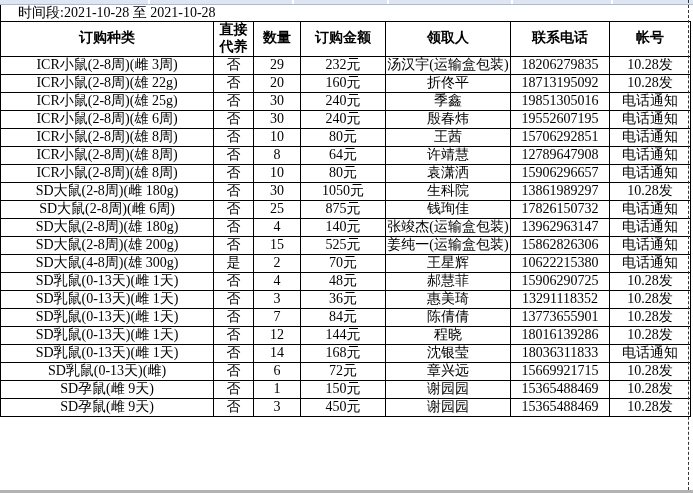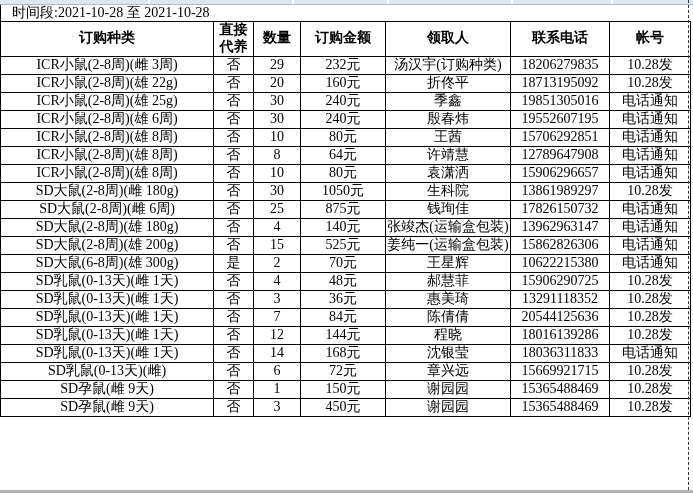--- a/index.html
+++ b/index.html
@@ -15,21 +15,21 @@
     height:4px;
     background:#dfe6f1;
     border-bottom:1px solid #a7bad6;
   }
   .top-strip .strip-div {
     position:absolute; top:0; width:2px; height:4px; background:#ffffff;
   }
   .time-row {
     height:16px; line-height:16px;
     font-size:14px;
-    padding-left:11px;
+    padding-left:17px;
     border-left:1px solid #000;
     white-space:nowrap;
   }
   table.report {
     border-collapse:collapse;
     width:690px;
     table-layout:fixed;
     font-size:14px;
   }
   table.report th, table.report td {
@@ -94,21 +94,21 @@
       <th>联系电话</th>
       <th>帐号</th>
     </tr>
   </thead>
   <tbody>
       <tr>
         <td>ICR小鼠(2-8周)(雌 3周)</td>
         <td>否</td>
         <td>29</td>
         <td>232元</td>
-        <td>汤汉宇(订购种类)</td>
+        <td>汤汉宇(运输盒包装)</td>
         <td>18206279835</td>
         <td>10.28发</td>
       </tr>
       <tr>
         <td>ICR小鼠(2-8周)(雄 22g)</td>
         <td>否</td>
         <td>20</td>
         <td>160元</td>
         <td>折佟平</td>
         <td>18713195092</td>
@@ -189,21 +189,21 @@
       <tr>
         <td>SD大鼠(2-8周)(雄 200g)</td>
         <td>否</td>
         <td>15</td>
         <td>525元</td>
         <td>姜纯一(运输盒包装)</td>
         <td>15862826306</td>
         <td>电话通知</td>
       </tr>
       <tr>
-        <td>SD大鼠(6-8周)(雄 300g)</td>
+        <td>SD大鼠(4-8周)(雄 300g)</td>
         <td>是</td>
         <td>2</td>
         <td>70元</td>
         <td>王星辉</td>
         <td>10622215380</td>
         <td>电话通知</td>
       </tr>
       <tr>
         <td>SD乳鼠(0-13天)(雌 1天)</td>
         <td>否</td>
@@ -221,21 +221,21 @@
         <td>惠美琦</td>
         <td>13291118352</td>
         <td>10.28发</td>
       </tr>
       <tr>
         <td>SD乳鼠(0-13天)(雌 1天)</td>
         <td>否</td>
         <td>7</td>
         <td>84元</td>
         <td>陈倩倩</td>
-        <td>20544125636</td>
+        <td>13773655901</td>
         <td>10.28发</td>
       </tr>
       <tr>
         <td>SD乳鼠(0-13天)(雌 1天)</td>
         <td>否</td>
         <td>12</td>
         <td>144元</td>
         <td>程晓</td>
         <td>18016139286</td>
         <td>10.28发</td>

